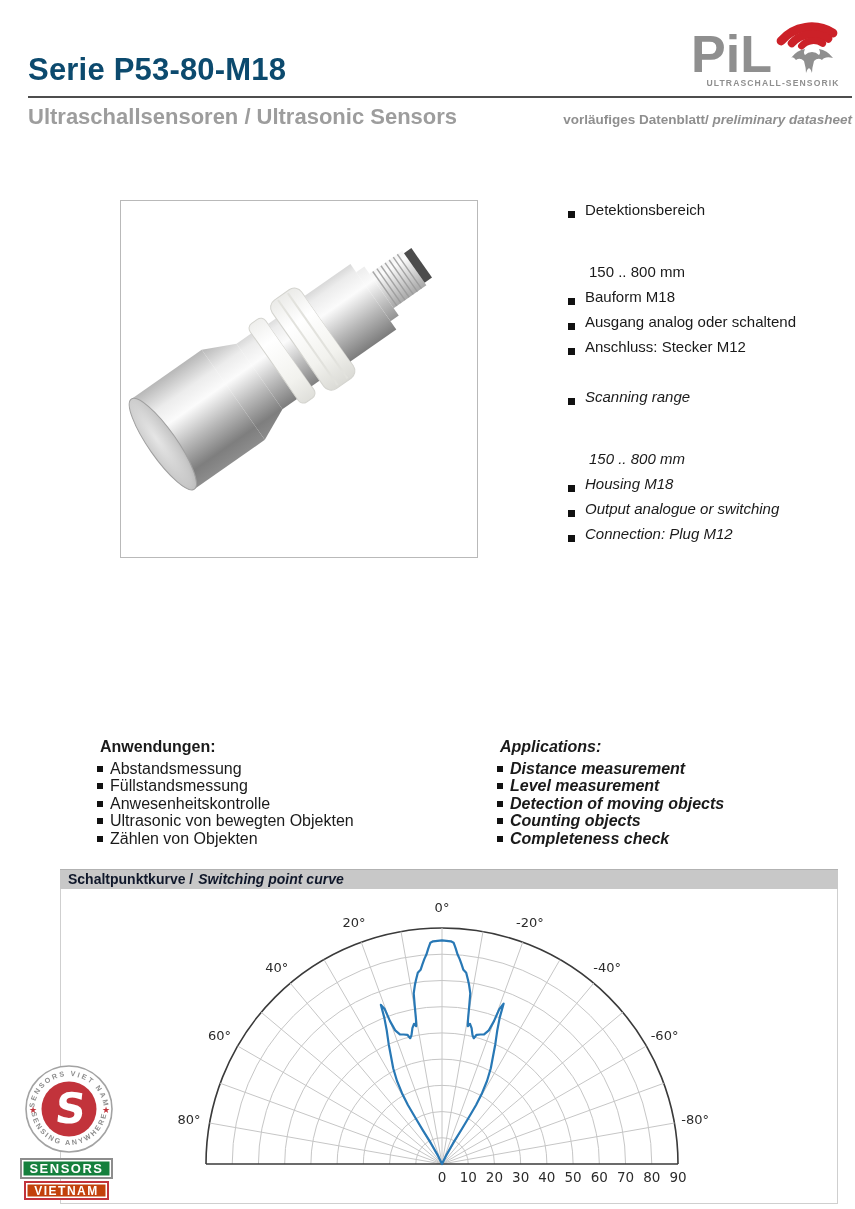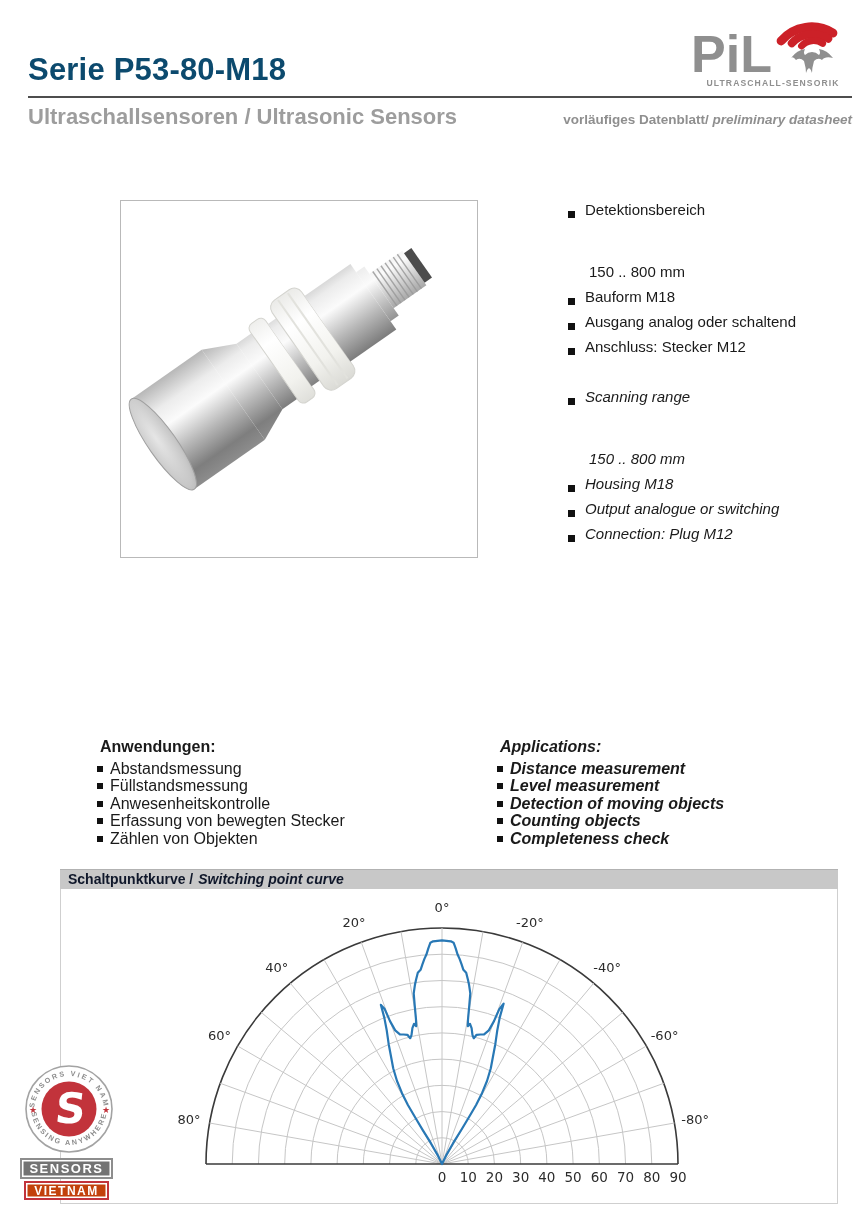--- a/index.html
+++ b/index.html
@@ -40,21 +40,21 @@
   #chart-bar .inner{margin-left:8px;}
   #chart-bar .it{font-style:italic;margin-left:5px;}
   #chart-box{left:60px;top:889px;width:776px;height:314px;border:1px solid #cfcfcf;border-top:none;background:#fff;}
   #beam-svg{width:776px;height:313px;display:block;}
   #beam-svg text{font-family:"DejaVu Sans",sans-serif;}
 
   
   #stamp{left:18px;top:1062px;width:98px;height:142px;z-index:5;}
   #stamp-circle{position:absolute;left:0;top:0;}
   .banner{position:absolute;left:2px;width:89px;height:17px;display:flex;align-items:center;justify-content:center;color:#fff;font-weight:bold;letter-spacing:1.5px;box-shadow:inset 0 0 0 1.5px #fff;}
-  #banner-sensors{top:96px;background:#737373;border:2px solid #8d8d8d;font-size:13px;}
+  #banner-sensors{top:96px;background:#15803d;border:2px solid #8d8d8d;font-size:13px;}
   #banner-vietnam{top:119px;left:6px;width:81px;height:15px;background:#c2410c;border:2px solid #c2333b;font-size:12px;}
 </style>
 </head>
 <body>
 
 <div class="abs" id="page-title">Serie P53-80-M18</div>
 <div class="abs" id="title-rule"></div>
 
 <div class="abs" id="subtitle-row">
   <div class="subtitle">
@@ -185,21 +185,21 @@
   <div class="app-item">
       <span class="sq"></span>
       <span>Füllstandsmessung</span>
     </div>
   <div class="app-item">
       <span class="sq"></span>
       <span>Anwesenheitskontrolle</span>
     </div>
   <div class="app-item">
       <span class="sq"></span>
-      <span>Erfassung von bewegten Stecker</span>
+      <span>Ultrasonic von bewegten Objekten</span>
     </div>
   <div class="app-item">
       <span class="sq"></span>
       <span>Zählen von Objekten</span>
     </div>
 </div>
 
 <div class="abs app-col" id="apps-en">
   <div class="app-head">Applications:</div>
   <div class="app-item">

